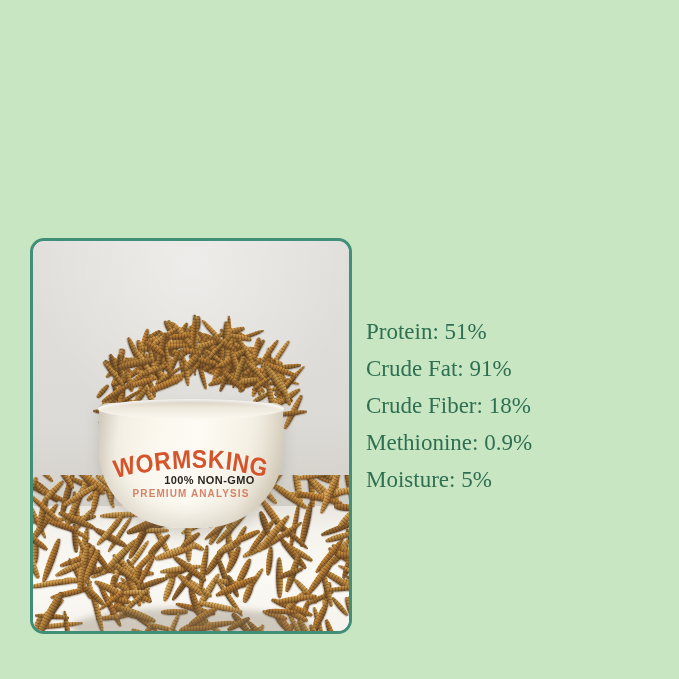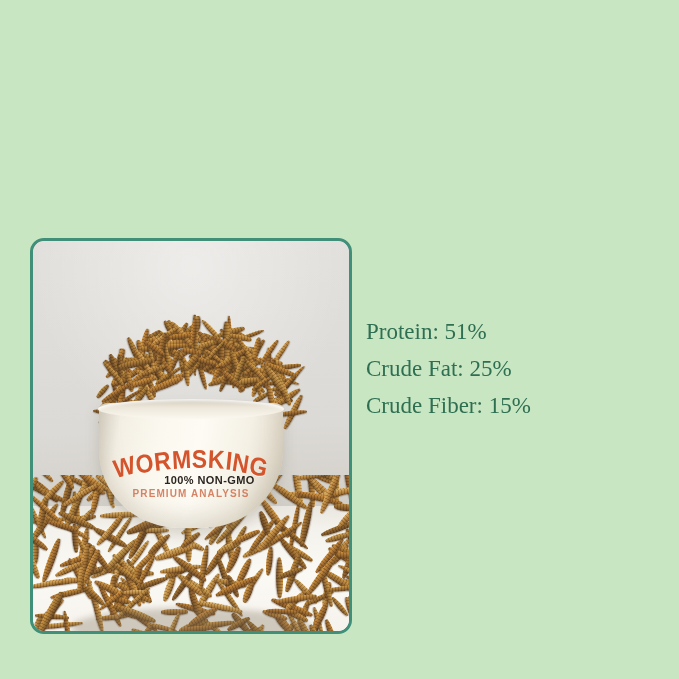--- a/index.html
+++ b/index.html
@@ -746,18 +746,20 @@
           <div class="worm" style="left: 67.1837%; top: 32.2279%; width: 47.1473px; height: 7.20616px; transform: rotate(-49.7961deg); background: linear-gradient(rgb(213, 160, 81) 0%, rgb(144, 94, 36) 70%, rgb(84, 51, 26) 100%);"></div>
           <div class="worm" style="left: 43.6049%; top: 52.5988%; width: 40.7011px; height: 7.36605px; transform: rotate(36.637deg); background: linear-gradient(rgb(184, 125, 49) 0%, rgb(110, 70, 31) 70%, rgb(75, 46, 24) 100%);"></div>
           <div class="worm" style="left: 9.67927%; top: -0.0506651%; width: 26.3038px; height: 6.45463px; transform: rotate(56.0964deg); background: linear-gradient(rgb(205, 144, 58) 0%, rgb(126, 81, 34) 70%, rgb(79, 48, 25) 100%);"></div>
         </div>
     </div>
   </div>
 
   <div class="nutrition">
     <ul class="nutrition-list" id="nutrition-list">
         <li>Protein: 51%</li>
-        <li>Crude Fat: 25%</li>
-        <li>Crude Fiber: 15%</li>
+        <li>Crude Fat: 91%</li>
+        <li>Crude Fiber: 18%</li>
+        <li>Methionine: 0.9%</li>
+        <li>Moisture: 5%</li>
       </ul>
   </div>
 
 </div>
 
 </body></html>

